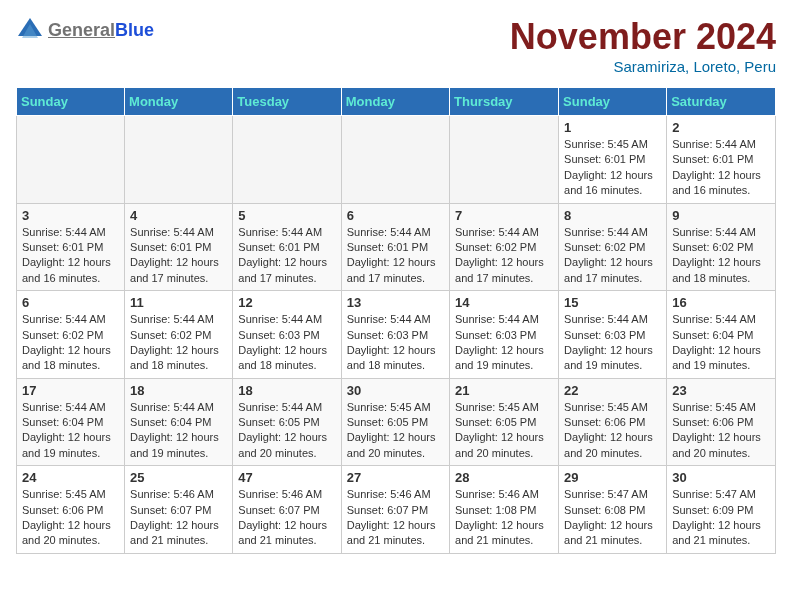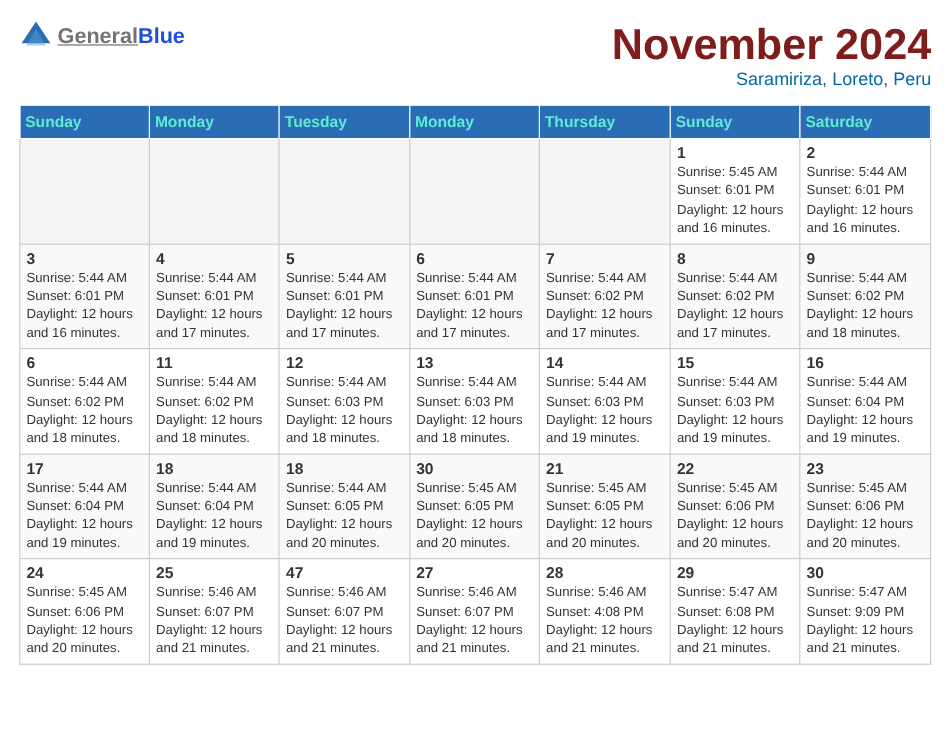--- a/index.html
+++ b/index.html
@@ -296,30 +296,30 @@
         </td>
         <td>
           <span class="day-num">27</span>
           <div class="day-info">Sunrise: 5:46 AM
 Sunset: 6:07 PM
 Daylight: 12 hours and 21 minutes.</div>
         </td>
         <td>
           <span class="day-num">28</span>
           <div class="day-info">Sunrise: 5:46 AM
-Sunset: 4:08 PM
+Sunset: 1:08 PM
 Daylight: 12 hours and 21 minutes.</div>
         </td>
         <td>
           <span class="day-num">29</span>
           <div class="day-info">Sunrise: 5:47 AM
 Sunset: 6:08 PM
 Daylight: 12 hours and 21 minutes.</div>
         </td>
         <td>
           <span class="day-num">30</span>
           <div class="day-info">Sunrise: 5:47 AM
-Sunset: 9:09 PM
+Sunset: 6:09 PM
 Daylight: 12 hours and 21 minutes.</div>
         </td>
       </tr>
     </tbody>
 </table>
 
 </body></html>

